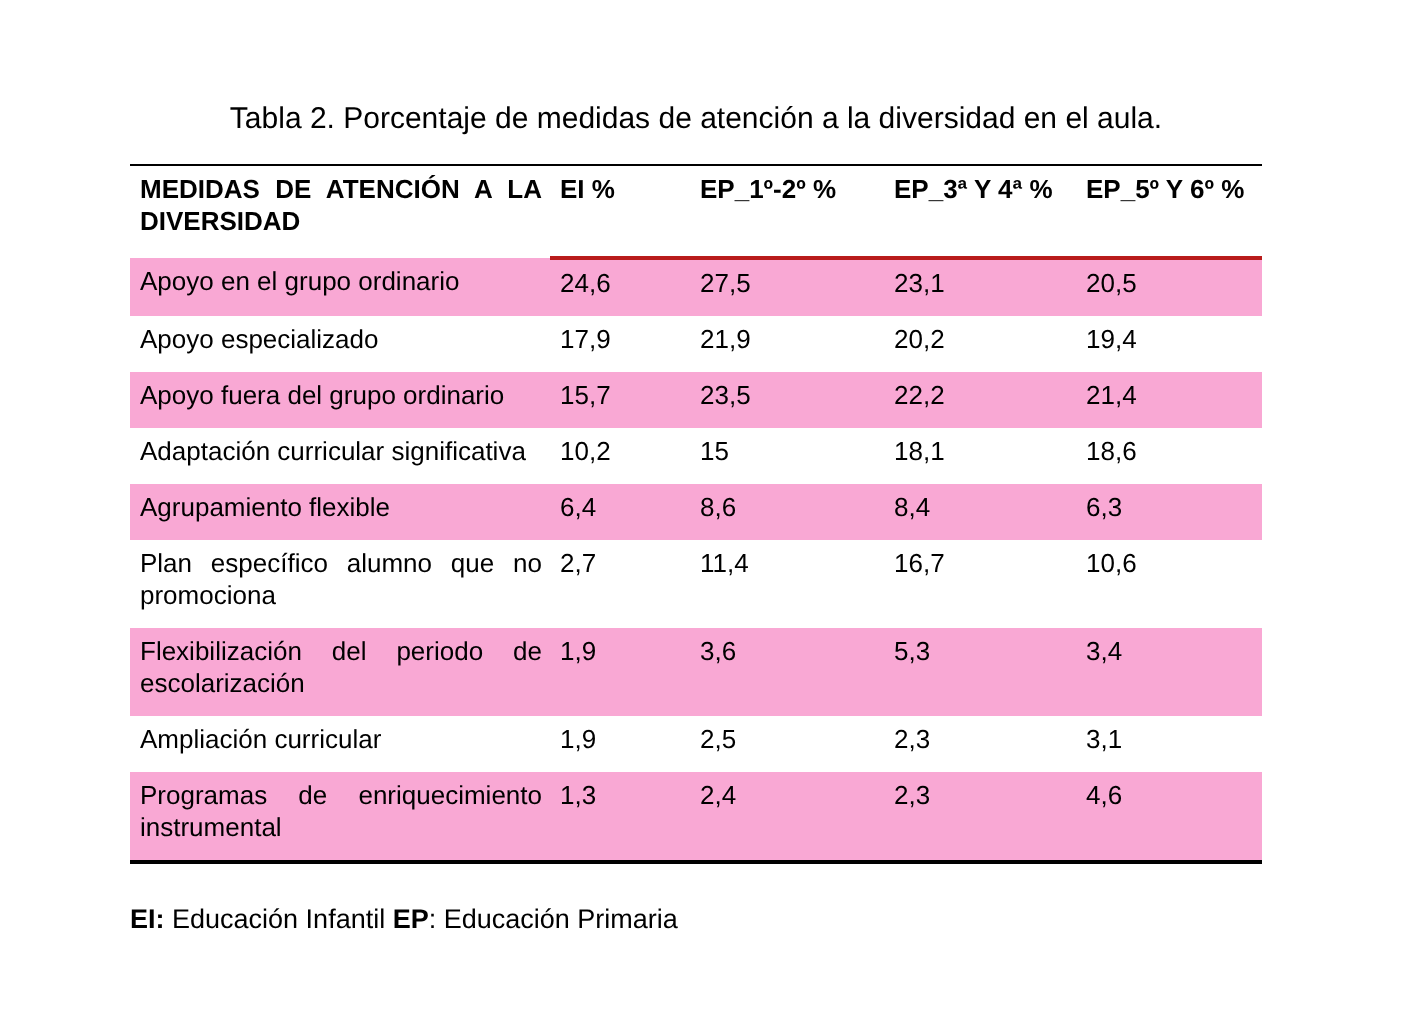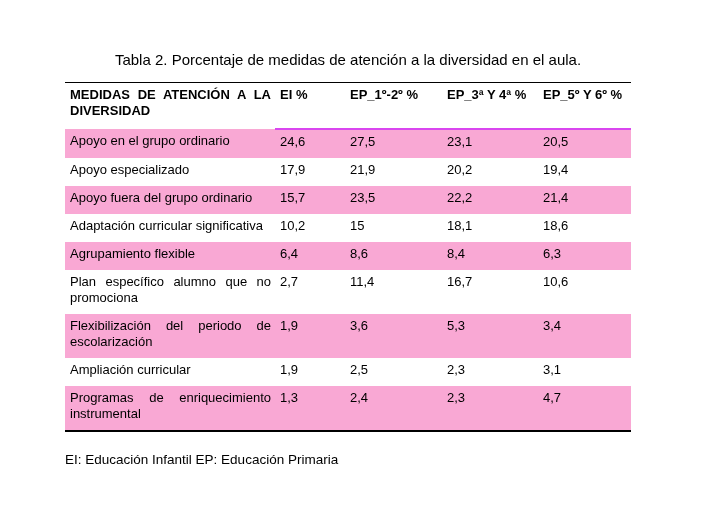--- a/index.html
+++ b/index.html
@@ -44,38 +44,38 @@
     line-height: 16px;
     padding: 4px 4px 8px 5px;
     overflow: hidden;
   }
   table.data thead td {
     font-weight: bold;
     padding-bottom: 10px;
     margin-top: 17px;
   }
   table.data thead td.hd-num {
-    border-bottom: 2px solid #d946ef;
+    border-bottom: 2px solid #b91c1c;
   }
   td.c1 {
     padding-left: 5px;
     padding-right: 8px;
     text-align: justify;
   }
   tr.shaded { background: #f9a8d4; }
   .footnote {
     position: absolute;
     top: 451px;
     left: 65px;
     font-size: 13.5px;
     line-height: 17px;
     color: #000000;
     white-space: pre-wrap;
   }
-  .footnote .b { font-weight: normal; }
+  .footnote .b { font-weight: bold; }
 </style>
 </head>
 <body>
 
 <div class="page">
 
   <div class="caption">Tabla 2. Porcentaje de medidas de atención a la diversidad en el aula.</div>
 
   <div class="tablewrap">
     <table class="data">
@@ -150,21 +150,21 @@
           <td>1,9</td>
           <td>2,5</td>
           <td>2,3</td>
           <td>3,1</td>
         </tr>
         <tr class="shaded">
           <td class="c1">Programas de enriquecimiento instrumental</td>
           <td>1,3</td>
           <td>2,4</td>
           <td>2,3</td>
-          <td>4,7</td>
+          <td>4,6</td>
         </tr>
       </tbody>
     </table>
   </div>
 
   <div class="footnote"><span class="b">EI:</span><span> Educación Infantil </span><span class="b">EP</span><span>: Educación Primaria</span></div>
 
 </div>
 
 </body></html>

